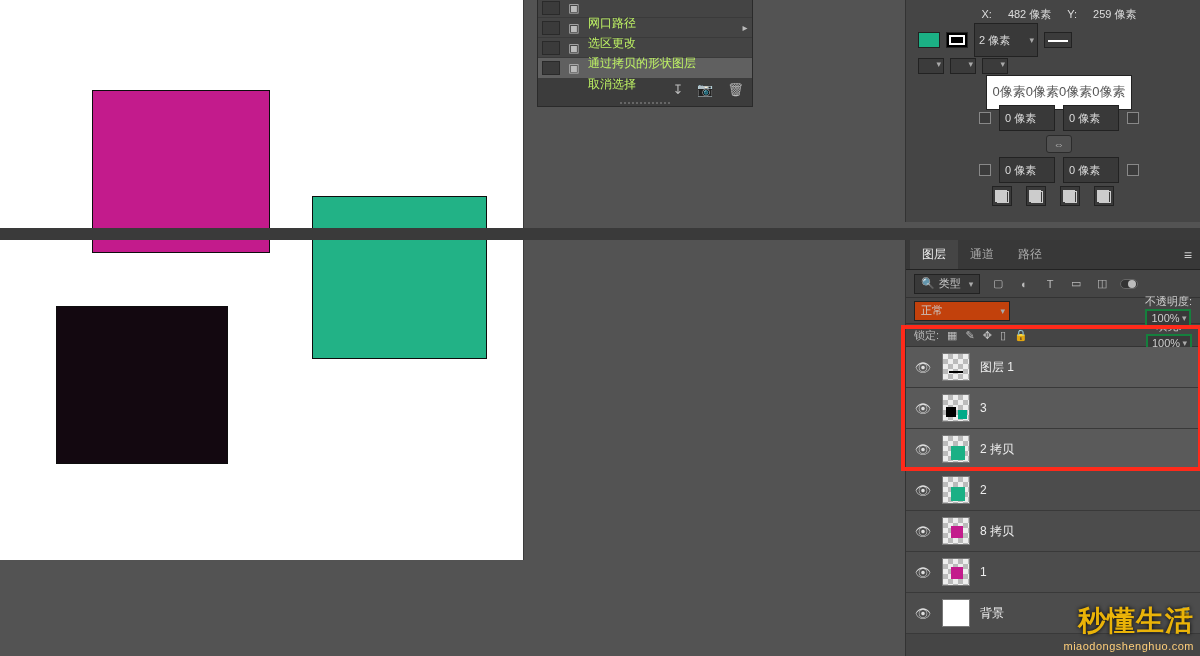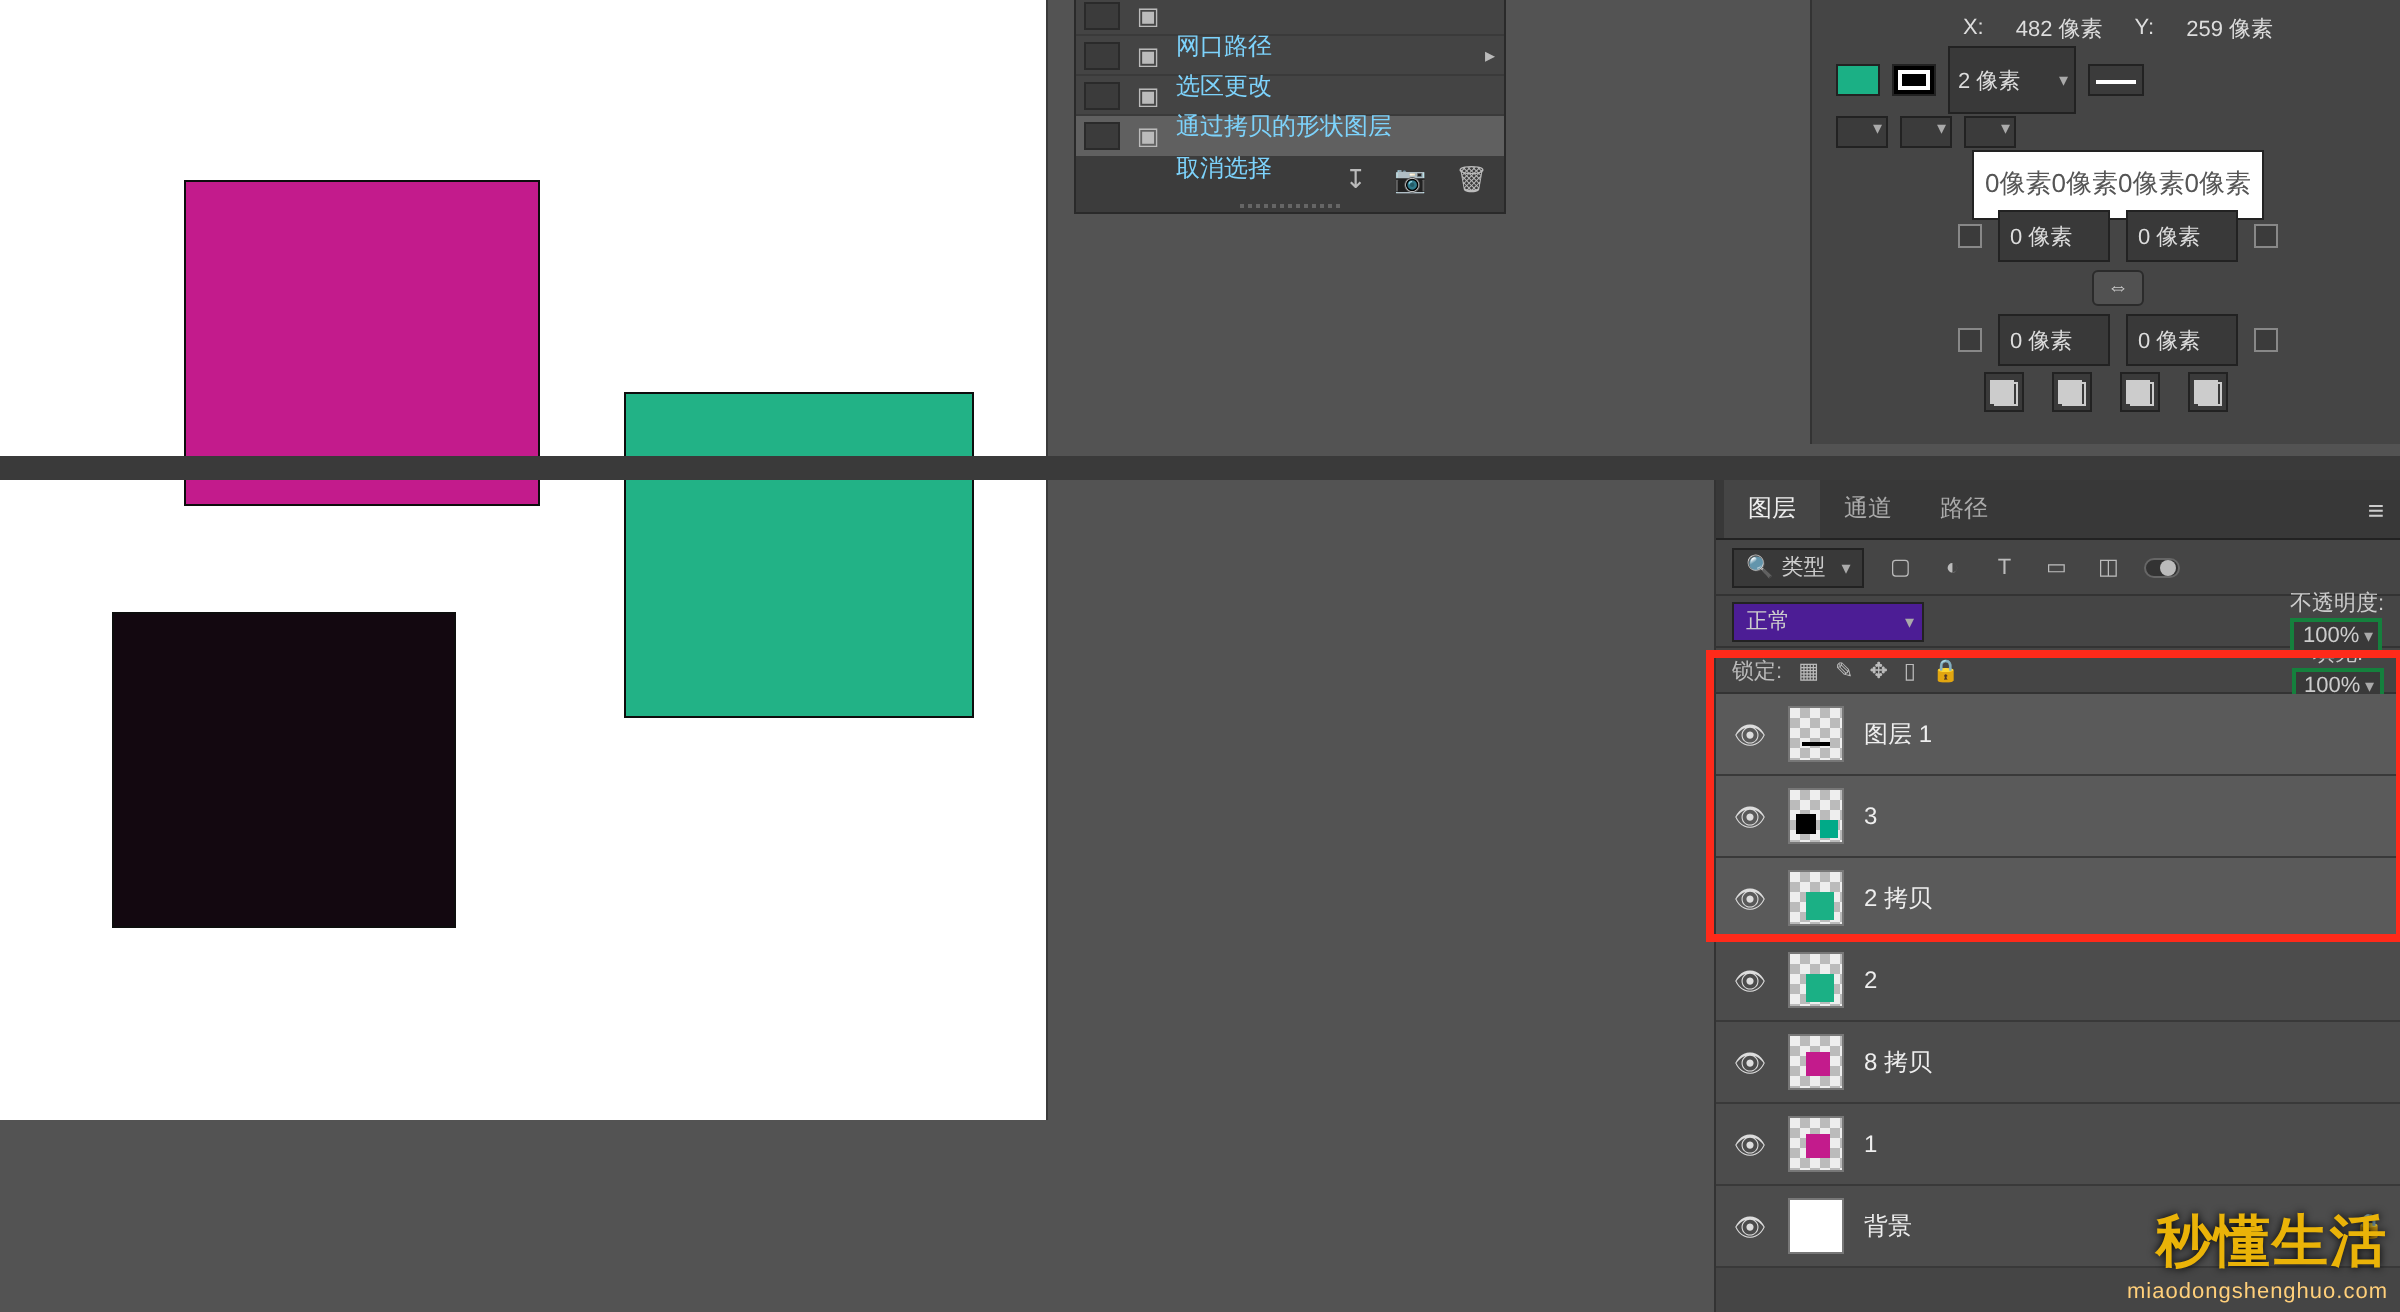--- a/index.html
+++ b/index.html
@@ -13,21 +13,21 @@
   .shape.dark    { left: 56px; top: 306px; width: 172px; height: 158px; background: #130810; }
 
   
   .ctx-menu { position: absolute; left: 537px; top: -3px; width: 216px; background: #444; border: 1px solid #2a2a2a; }
   .ctx-row { display: flex; align-items: center; height: 20px; border-bottom: 1px solid #3a3a3a; padding-left: 4px; }
   .ctx-row.last { border-bottom: none; }
   .ctx-row.sel { background: #606060; }
   .ctx-chk { width: 18px; height: 14px; border: 1px solid #2a2a2a; background: #3b3b3b; margin-right: 6px; }
   .ctx-icon { width: 16px; text-align: center; margin-right: 6px; color: #bbb; font-size: 12px; }
   .ctx-arrow { width: 14px; text-align: center; color: #bbb; font-size: 10px; }
-  .ctx-label { flex: 1; font-size: 12px; color: #7dd3fc; margin-top: 32px; }
+  .ctx-label { flex: 1; font-size: 12px; color: #bef264; margin-top: 32px; }
   .ctx-footer { display: flex; justify-content: flex-end; align-items: center; height: 22px; background: #3c3c3c; padding-right: 8px; gap: 14px; color: #bbb; }
   .ctx-footer span { font-size: 13px; cursor: default; }
   .ctx-grip { height: 6px; background: #3c3c3c; position: relative; }
   .ctx-grip::after { content: ""; position: absolute; left: 50%; transform: translateX(-50%); top: 2px; width: 50px; height: 2px; background: repeating-linear-gradient(90deg,#666 0 2px, transparent 2px 4px); }
 
   
   .props { position: absolute; right: 0; top: 0; width: 295px; height: 222px; background: #454545; border-left: 1px solid #333; padding-top: 0; }
   .prow { display: flex; align-items: center; height: 24px; padding-left: 12px; gap: 6px; margin-top: 2px; }
   .plabel { color: #ddd; font-size: 11px; }
   .pval { color: #ddd; font-size: 11px; }
@@ -48,35 +48,35 @@
   .chk { width: 12px; height: 12px; border:1px solid #888; background:#3b3b3b; display: inline-block; }
   .numbox { background:#393939; border:1px solid #222; height:26px; width:56px; color:#ddd; font-size:11px; padding:0 5px; display:flex; align-items:center; }
   .linkbtn { width:26px; height:18px; background:#515151; border:1px solid #2b2b2b; border-radius:3px; display:flex; align-items:center; justify-content:center; color:#ccc; font-size:11px; }
 
   .boolrow { display:flex; gap:14px; justify-content:center; margin-top:4px; }
   .boolicon { width:20px; height:20px; background:#3a3a3a; border:1px solid #222; position:relative; }
   .boolicon::before{content:""; position:absolute; left:2px; top:3px; width:10px; height:10px; border:1px solid #ccc; background:#ccc;}
   .boolicon::after{content:""; position:absolute; right:2px; bottom:2px; width:10px; height:10px; border:1px solid #ccc;}
 
   
-  .panel { position: absolute; right:0; top: 240px; width: 343px; bottom:0; background:#454545; border-left:1px solid #333; }
+  .panel { position: absolute; right:0; top: 240px; width: 295px; bottom:0; background:#454545; border-left:1px solid #333; }
   .panel-tabs { display:flex; align-items:center; height:30px; background:#383838; border-bottom:1px solid #222; padding-left:4px; }
   .ptab { padding: 6px 12px; font-size:12px; color:#aaa; }
   .ptab.active { background:#454545; color:#eee; }
   .panel-menu { margin-left:auto; margin-right:8px; color:#ccc; font-size:14px; }
 
   .filterrow { display:flex; align-items:center; height:28px; padding: 0 8px; gap:10px; border-bottom:1px solid #333; }
   .typefilter { display:flex; align-items:center; background:#393939; border:1px solid #222; height:20px; padding:0 6px; gap:4px; font-size:11px; }
   .typefilter::after{content:"▾"; font-size:9px; color:#aaa; margin-left:4px;}
   .ficon { width:16px; height:16px; color:#bbb; display:flex; align-items:center; justify-content:center; font-size:11px;}
   .toggle { width:18px; height:10px; border:1px solid #666; border-radius:5px; position:relative; background:#333;}
   .toggle::after{content:""; position:absolute; right:1px; top:0; width:8px; height:8px; background:#bbb; border-radius:50%;}
 
   .blendrow { display:flex; align-items:center; height:26px; padding:0 8px; gap:8px; border-bottom:1px solid #333; }
-  .blendsel { flex:0 0 96px; height:20px; background:#4c1d95; border:1px solid #222; display:flex; align-items:center; padding:0 6px; font-size:11px; position:relative;}
+  .blendsel { flex:0 0 96px; height:20px; background:#c2410c; border:1px solid #222; display:flex; align-items:center; padding:0 6px; font-size:11px; position:relative;}
   .blendsel::after{content:"▾"; position:absolute; right:4px; font-size:9px; color:#aaa;}
   .opacitysel { display:flex; align-items:center; gap:0; margin-left:auto; font-size:11px; color:#ccc;flex-direction:column;}
   .opacitybox { background:#393939; border:2px solid #15803d; height:18px; width:46px; padding:0 4px; font-size:11px; position:relative; display:flex; align-items:center;}
   .opacitybox::after{content:"▾"; position:absolute; right:3px; font-size:9px; color:#aaa;}
 
   
   .hlbox { position:absolute; left: -5px; right:-2px; border:4px solid #ff2a1a; pointer-events:none; }
 
   .lockrow { display:flex; align-items:center; height:22px; padding:11px 8px; gap:8px; font-size:11px; color:#bbb; border-bottom:1px solid #333; }
   .lockrow .opacitysel { margin-left:auto; }

